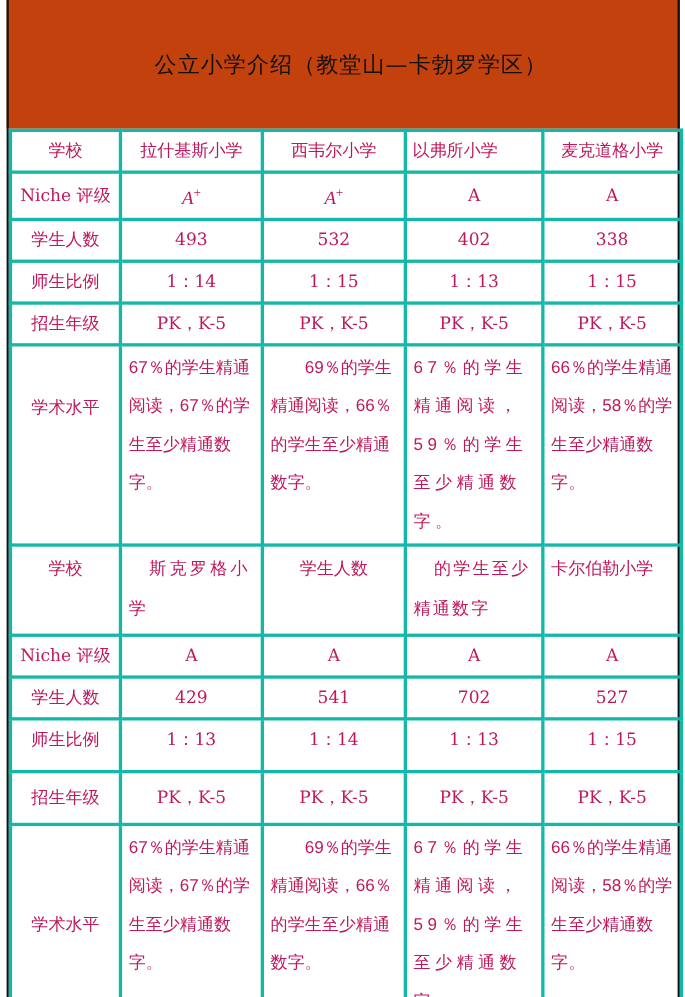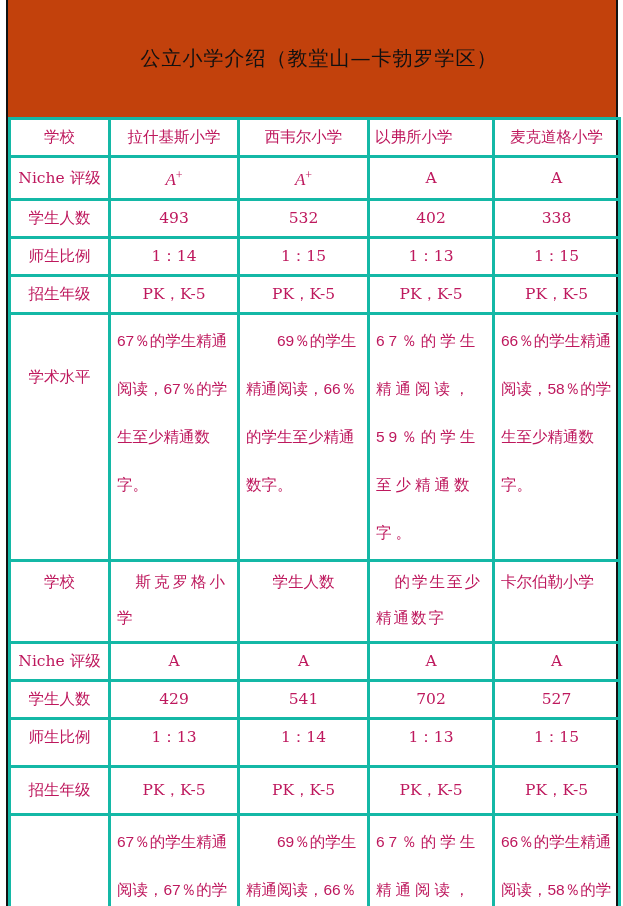--- a/index.html
+++ b/index.html
@@ -11,21 +11,21 @@
       border-left: 2px solid #111; border-right: 2px solid #111;
       display: flex; align-items: center; justify-content: center;
     }
     .title-text { font-size: 20px; color: #111; letter-spacing: 1px; padding-left: 14px; }
     table { border-collapse: collapse; width: 612px; table-layout: fixed; }
     td {
       border: 3px solid #14b8a6; font-size: 15.5px; text-align: center;
       vertical-align: middle; padding: 0 5px; line-height: 35px; color: #be185d;
     }
     td.label { text-align: center; }
-    td.acad { text-align: left; vertical-align: top; padding: 2px 6px; line-height: 48px; font-family: "Liberation Sans", "DejaVu Sans", sans-serif; font-size: 15.5px; }
+    td.acad { text-align: left; vertical-align: top; padding: 2px 6px; line-height: 35px; font-family: "Liberation Sans", "DejaVu Sans", sans-serif; font-size: 15.5px; }
     td.acad.indent { text-indent: 2em; }
     td.acad.spread { letter-spacing: 4px; }
     td.acad.center-label { text-align: center; vertical-align: middle; font-family: "DejaVu Serif", serif; }
     td.namewrap { text-align: left; vertical-align: top; padding: 2px 6px; line-height: 36px; }
     td.namewrap.indent { text-indent: 1.2em; }
     td.namewrap.center { text-align: center; }
     .aplus { font-style: italic; font-family: "Liberation Serif", serif; font-size: 17px; }
     .aplus sup { font-style: normal; font-size: 12px; vertical-align: 6px; }
     tr.r-head td { height: 36px; }
     tr.r-std td { height: 36px; }

